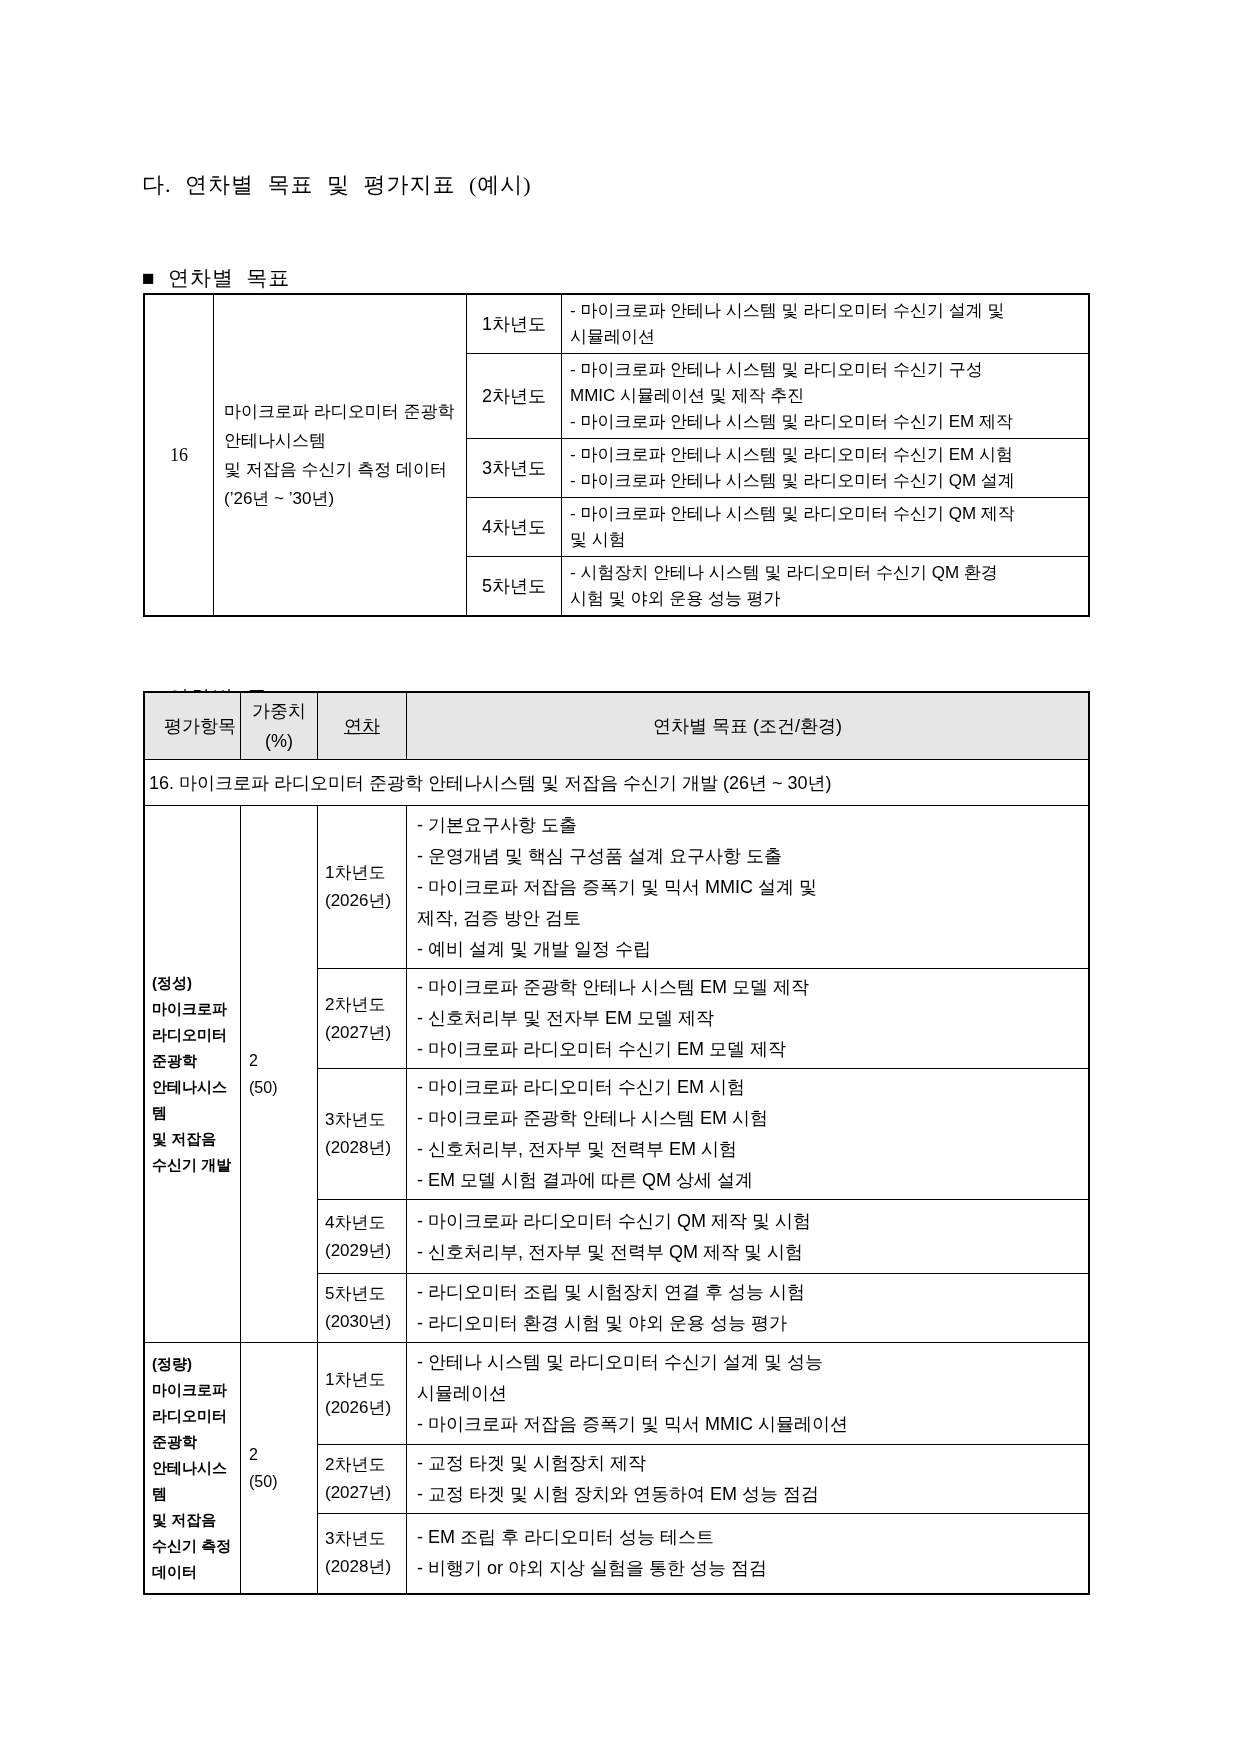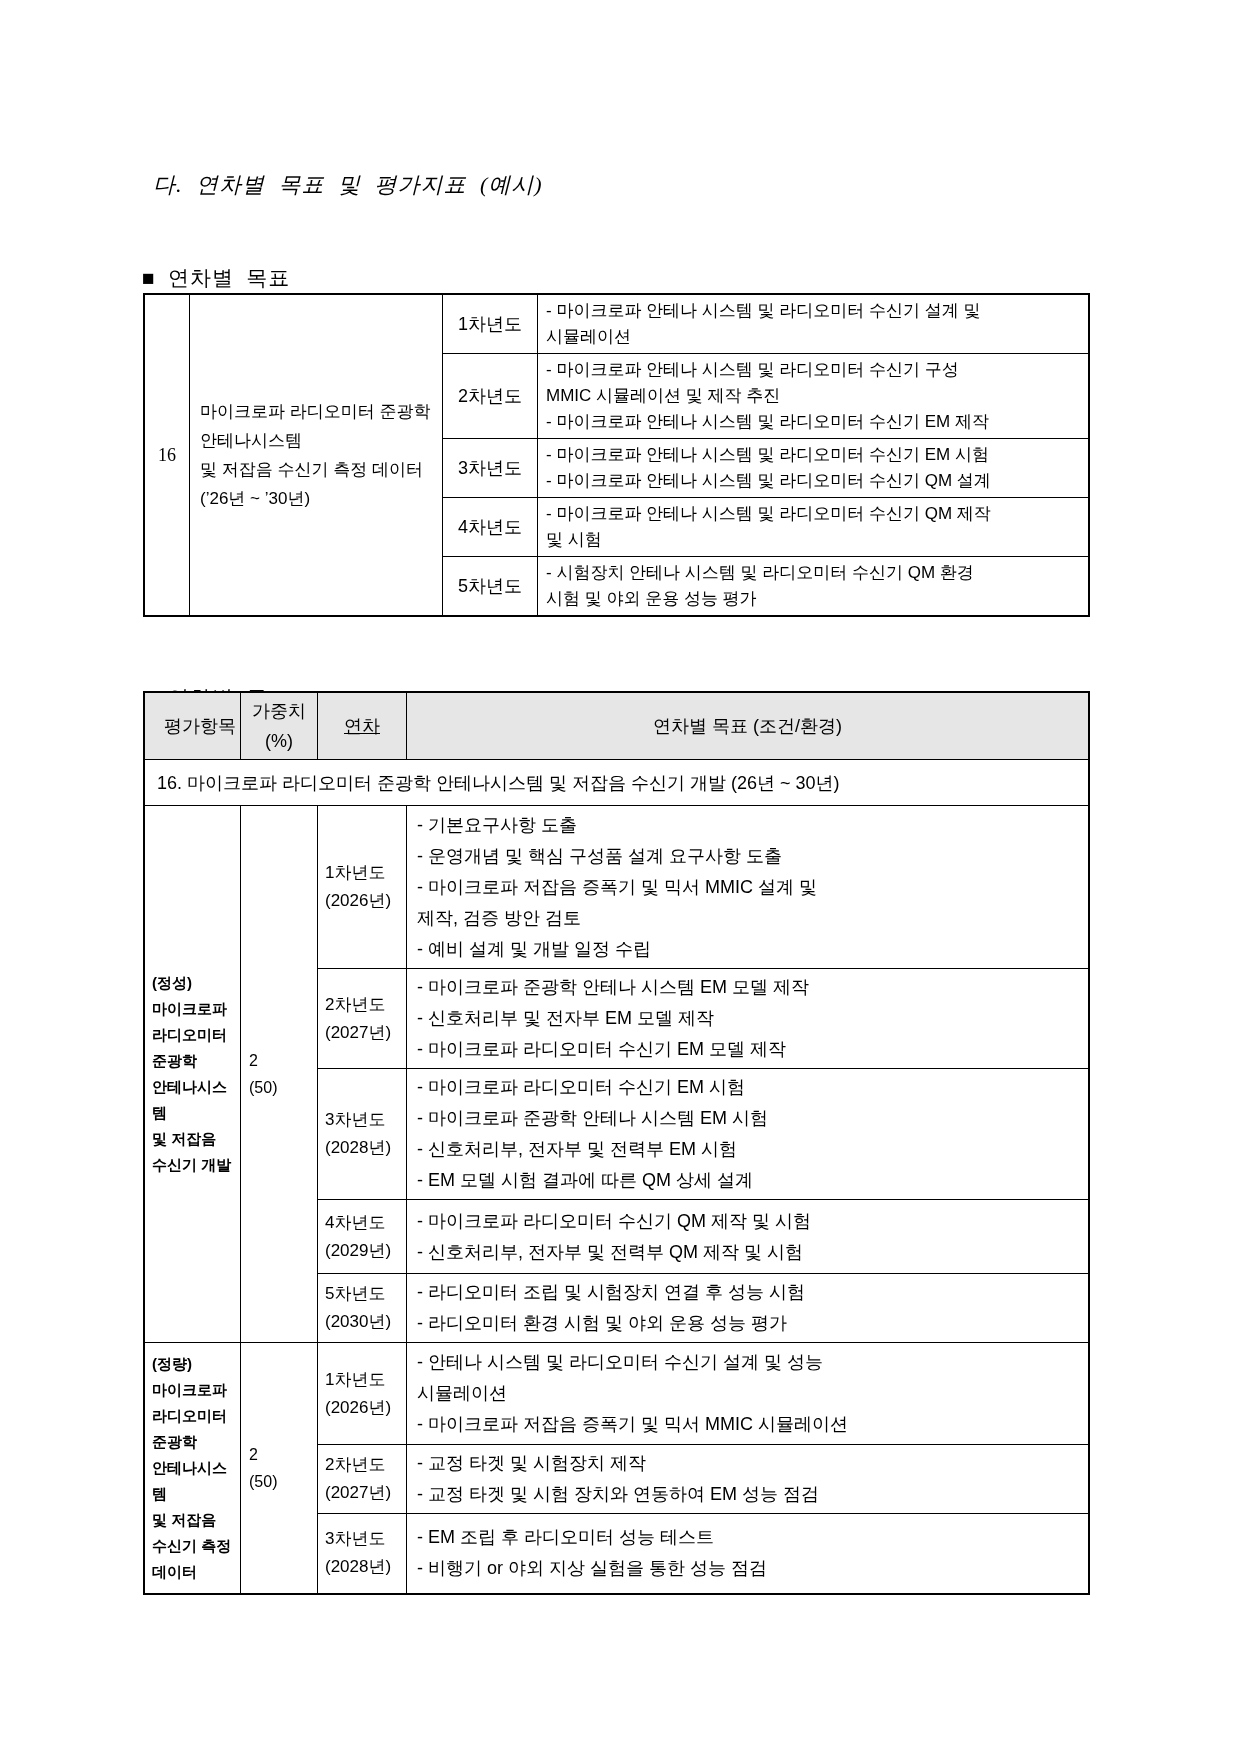--- a/index.html
+++ b/index.html
@@ -2,61 +2,61 @@
 <html><head>
 <meta charset="utf-8">
 <style>
   html,body { margin:0; padding:0; background:#ffffff; }
   .page {
     position:relative; width:1240px; height:1753px; background:#ffffff;
     color:#000; font-family:"Liberation Sans", sans-serif;
     overflow:hidden;
   }
   .doc-title {
-    position:absolute; left:153px; top:170px;
+    position:absolute; left:142px; top:170px;
     font-family:"Liberation Serif", serif; font-size:22px;
-    letter-spacing:1px; word-spacing:7px; white-space:nowrap;font-style:italic;
+    letter-spacing:1px; word-spacing:7px; white-space:nowrap;
   }
   .sec-heading {
     position:absolute; left:142px;
     font-family:"Liberation Serif", serif; font-size:21px;
     letter-spacing:1px; word-spacing:6px; white-space:nowrap;margin-top:38px;
   }
   .h1a { top:226px; }
   .h1b { top:646px; }
 
   table { position:absolute; left:143px; border-collapse:collapse; table-layout:fixed; }
   table, td, th { border:1px solid #000; }
   .t1, .t2 { border:2px solid #000; width:947px; }
 
   
   .t1 { top:293px; font-size:17px; }
   .t1 td { vertical-align:middle; padding:2px 6px; }
   .t1 .no {
-    width:44px; text-align:center; padding:0;
+    width:44px; text-align:center; padding:12px;
     font-family:"Liberation Serif", serif; font-size:18px;
   }
   .t1 .desc { width:236px; white-space:pre-line; line-height:29px; padding-left:10px;margin-top:24px; }
   .t1 .yr  { width:94px; text-align:center; font-size:18px; padding:0; }
   .t1 .goal { white-space:pre-line; line-height:26px; text-align:justify; padding:3px 8px; }
   .t1 .r1 { height:58px; } .t1 .r2 { height:78px; } .t1 .r3 { height:57px; }
   .t1 .r4 { height:57px; } .t1 .r5 { height:58px; }
 
   
   .t2 { top:691px; font-size:18px; }
   .t2 th {
     background:#e6e6e6; font-weight:normal; text-align:center;
     white-space:pre-line; line-height:30px; font-size:18px; height:66px;
     vertical-align:middle; padding:0 4px;
   }
   .t2 .c-item { width:87px;text-align:right; }
   .t2 .c-weight { width:68px; }
   .t2 .c-year { width:80px;text-decoration:underline; }
   .t2 td { vertical-align:middle; }
-  .t2 .section-cell { height:41px; padding:2px 12px; font-size:18px;margin-left:48px; }
+  .t2 .section-cell { height:41px; padding:2px 4px; font-size:18px;margin-left:48px; }
   .t2 .item {
     white-space:pre-line; font-size:15px; line-height:26px;
     padding:4px 2px 4px 7px; vertical-align:middle;font-weight:bold;
   }
   .t2 .weight {
     white-space:pre-line; font-size:16px; line-height:27px;
     padding:4px 2px 4px 8px; vertical-align:middle;
   }
   .t2 .yr {
     white-space:pre-line; font-size:17px; line-height:28px;

